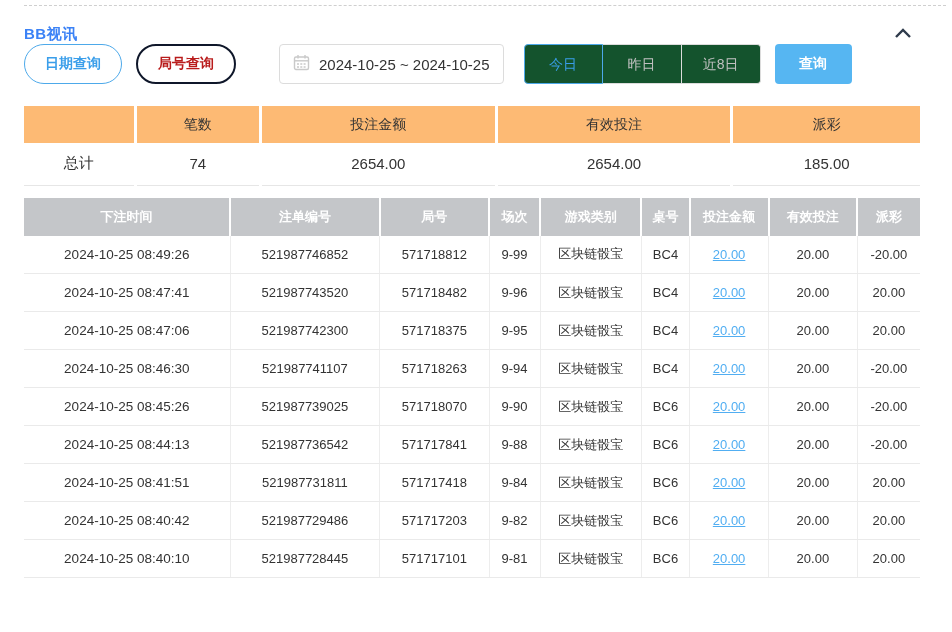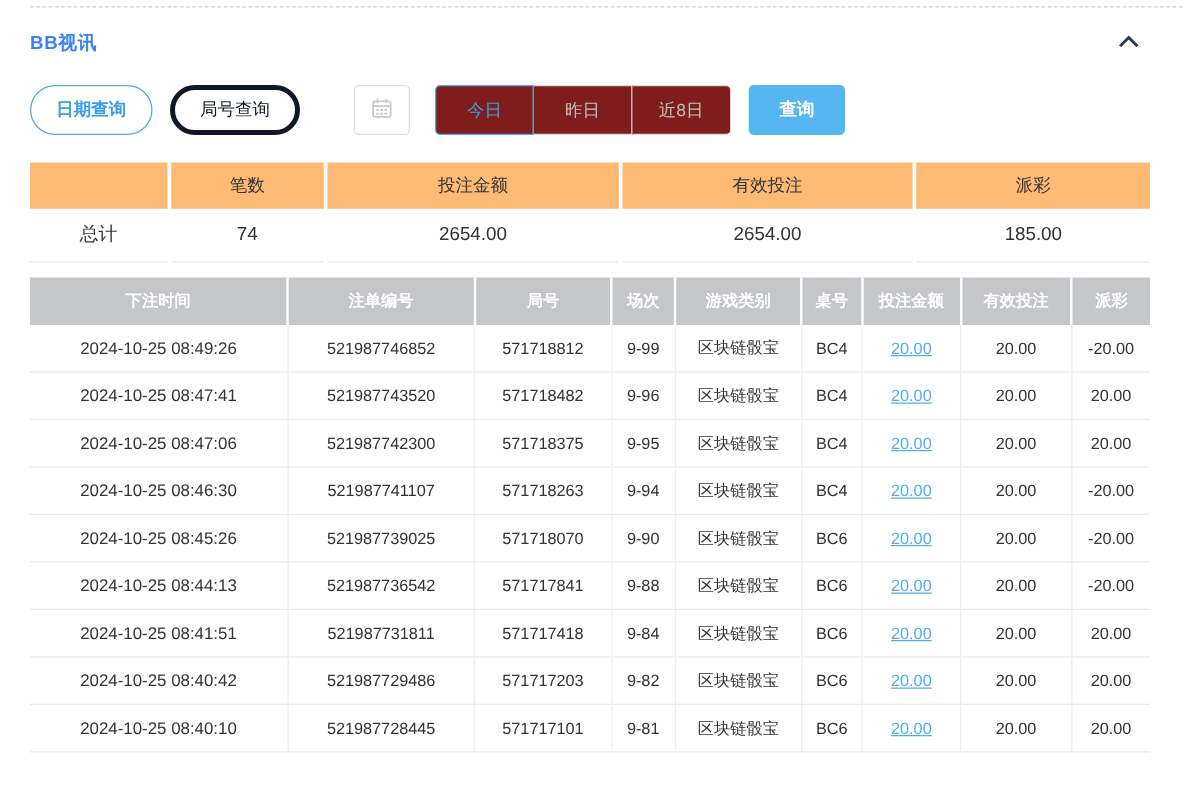--- a/index.html
+++ b/index.html
@@ -5,30 +5,30 @@
   * { box-sizing: border-box; margin: 0; padding: 0; }
   html,body { width: 952px; height: 632px; background: #fff; overflow: hidden;
     font-family: "Liberation Sans", "DejaVu Sans", sans-serif; }
   .dashed-top { border-top: 1px dashed #cfcfcf; margin: 5px 6px 0 24px; }
   .page { padding: 0 32px 0 24px; }
 
   .panel-header { display: flex; justify-content: space-between; align-items: center; margin-top: 19px; }
   .panel-title { font-size: 15px; font-weight: bold; color: #3b82f6; letter-spacing: .5px; }
   .chevron-btn { background: none; border: none; cursor: pointer; padding: 2px; margin-right: 6px; }
 
-  .filter-bar { display: flex; margin-top: 24px; }
+  .filter-bar { display: flex; }
   .pill-btn { height: 40px; padding: 0 20px; border-radius: 20px; background: #fff;
     font-size: 14px; cursor: pointer; }
   .pill-btn.active { border: 1px solid #4da9ea; color: #3a9eea; font-weight: bold; }
-  .pill-btn.inactive { border: 4px solid #0f172a; color: #0f172a; margin-left: 14px; }
+  .pill-btn.inactive { border: 2px solid #0f172a; color: #b91c1c; margin-left: 14px; font-weight: bold; }
   .date-input { display: flex; align-items: center; gap: 9px; height: 40px; border: 1px solid #dcdcdc;
     border-radius: 4px; padding: 0 13px; margin-left: 43px; font-size: 15px; color: #333; cursor: pointer; }
   .segmented { display: flex; margin-left: 20px; }
   .segment { width: 79px; height: 40px; line-height: 38px; text-align: center; font-size: 14px;
-    background: #7f1d1d; color: #c0c0c0; border: 1px solid #dcdcdc; border-left: none; cursor: pointer; }
+    background: #14532d; color: #c0c0c0; border: 1px solid #dcdcdc; border-left: none; cursor: pointer; }
   .segment.active { border: 1px solid #4da9ea; color: #3a9eea; border-radius: 4px 0 0 4px; }
   .segment:last-child { border-radius: 0 4px 4px 0; }
   .search-btn { width: 77px; height: 40px; margin-left: 14px; background: #56b6f2; color: #fff;
     border: none; border-radius: 4px; font-size: 14px; font-weight: bold; cursor: pointer; }
 
   table { width: 100%; border-collapse: collapse; table-layout: fixed; }
   .summary-table { margin-top: 22px; }
   .summary-table th { background: #fdba74; height: 37px; font-size: 14px; font-weight: normal;
     color: #333; text-align: center; border-left: 3px solid #fff; }
   .summary-table th:first-child { border-left: none; }
@@ -71,20 +71,21 @@
       <span>
         <svg width="17" height="17" viewBox="0 0 17 17">
           <rect x="1.5" y="3" width="14" height="12.5" rx="1.5" fill="none" stroke="#c9c9c9" stroke-width="1.4"></rect>
           <line x1="1.5" y1="6.8" x2="15.5" y2="6.8" stroke="#c9c9c9" stroke-width="1.4"></line>
           <line x1="5" y1="1" x2="5" y2="4.5" stroke="#c9c9c9" stroke-width="1.4"></line>
           <line x1="12" y1="1" x2="12" y2="4.5" stroke="#c9c9c9" stroke-width="1.4"></line>
           <line x1="4" y1="10" x2="13" y2="10" stroke="#c9c9c9" stroke-width="1.6" stroke-dasharray="2 1.3"></line>
           <line x1="4" y1="13" x2="13" y2="13" stroke="#c9c9c9" stroke-width="1.6" stroke-dasharray="2 1.3"></line>
         </svg>
       </span>
+      <span>2024-10-25 ~ 2024-10-25</span>
     </div>
     <div class="segmented" id="quick-ranges">
         <button class="segment active">今日</button>
         <button class="segment">昨日</button>
         <button class="segment">近8日</button>
       </div>
     <button class="search-btn">查询</button>
   </div>
 
   <table class="summary-table">

